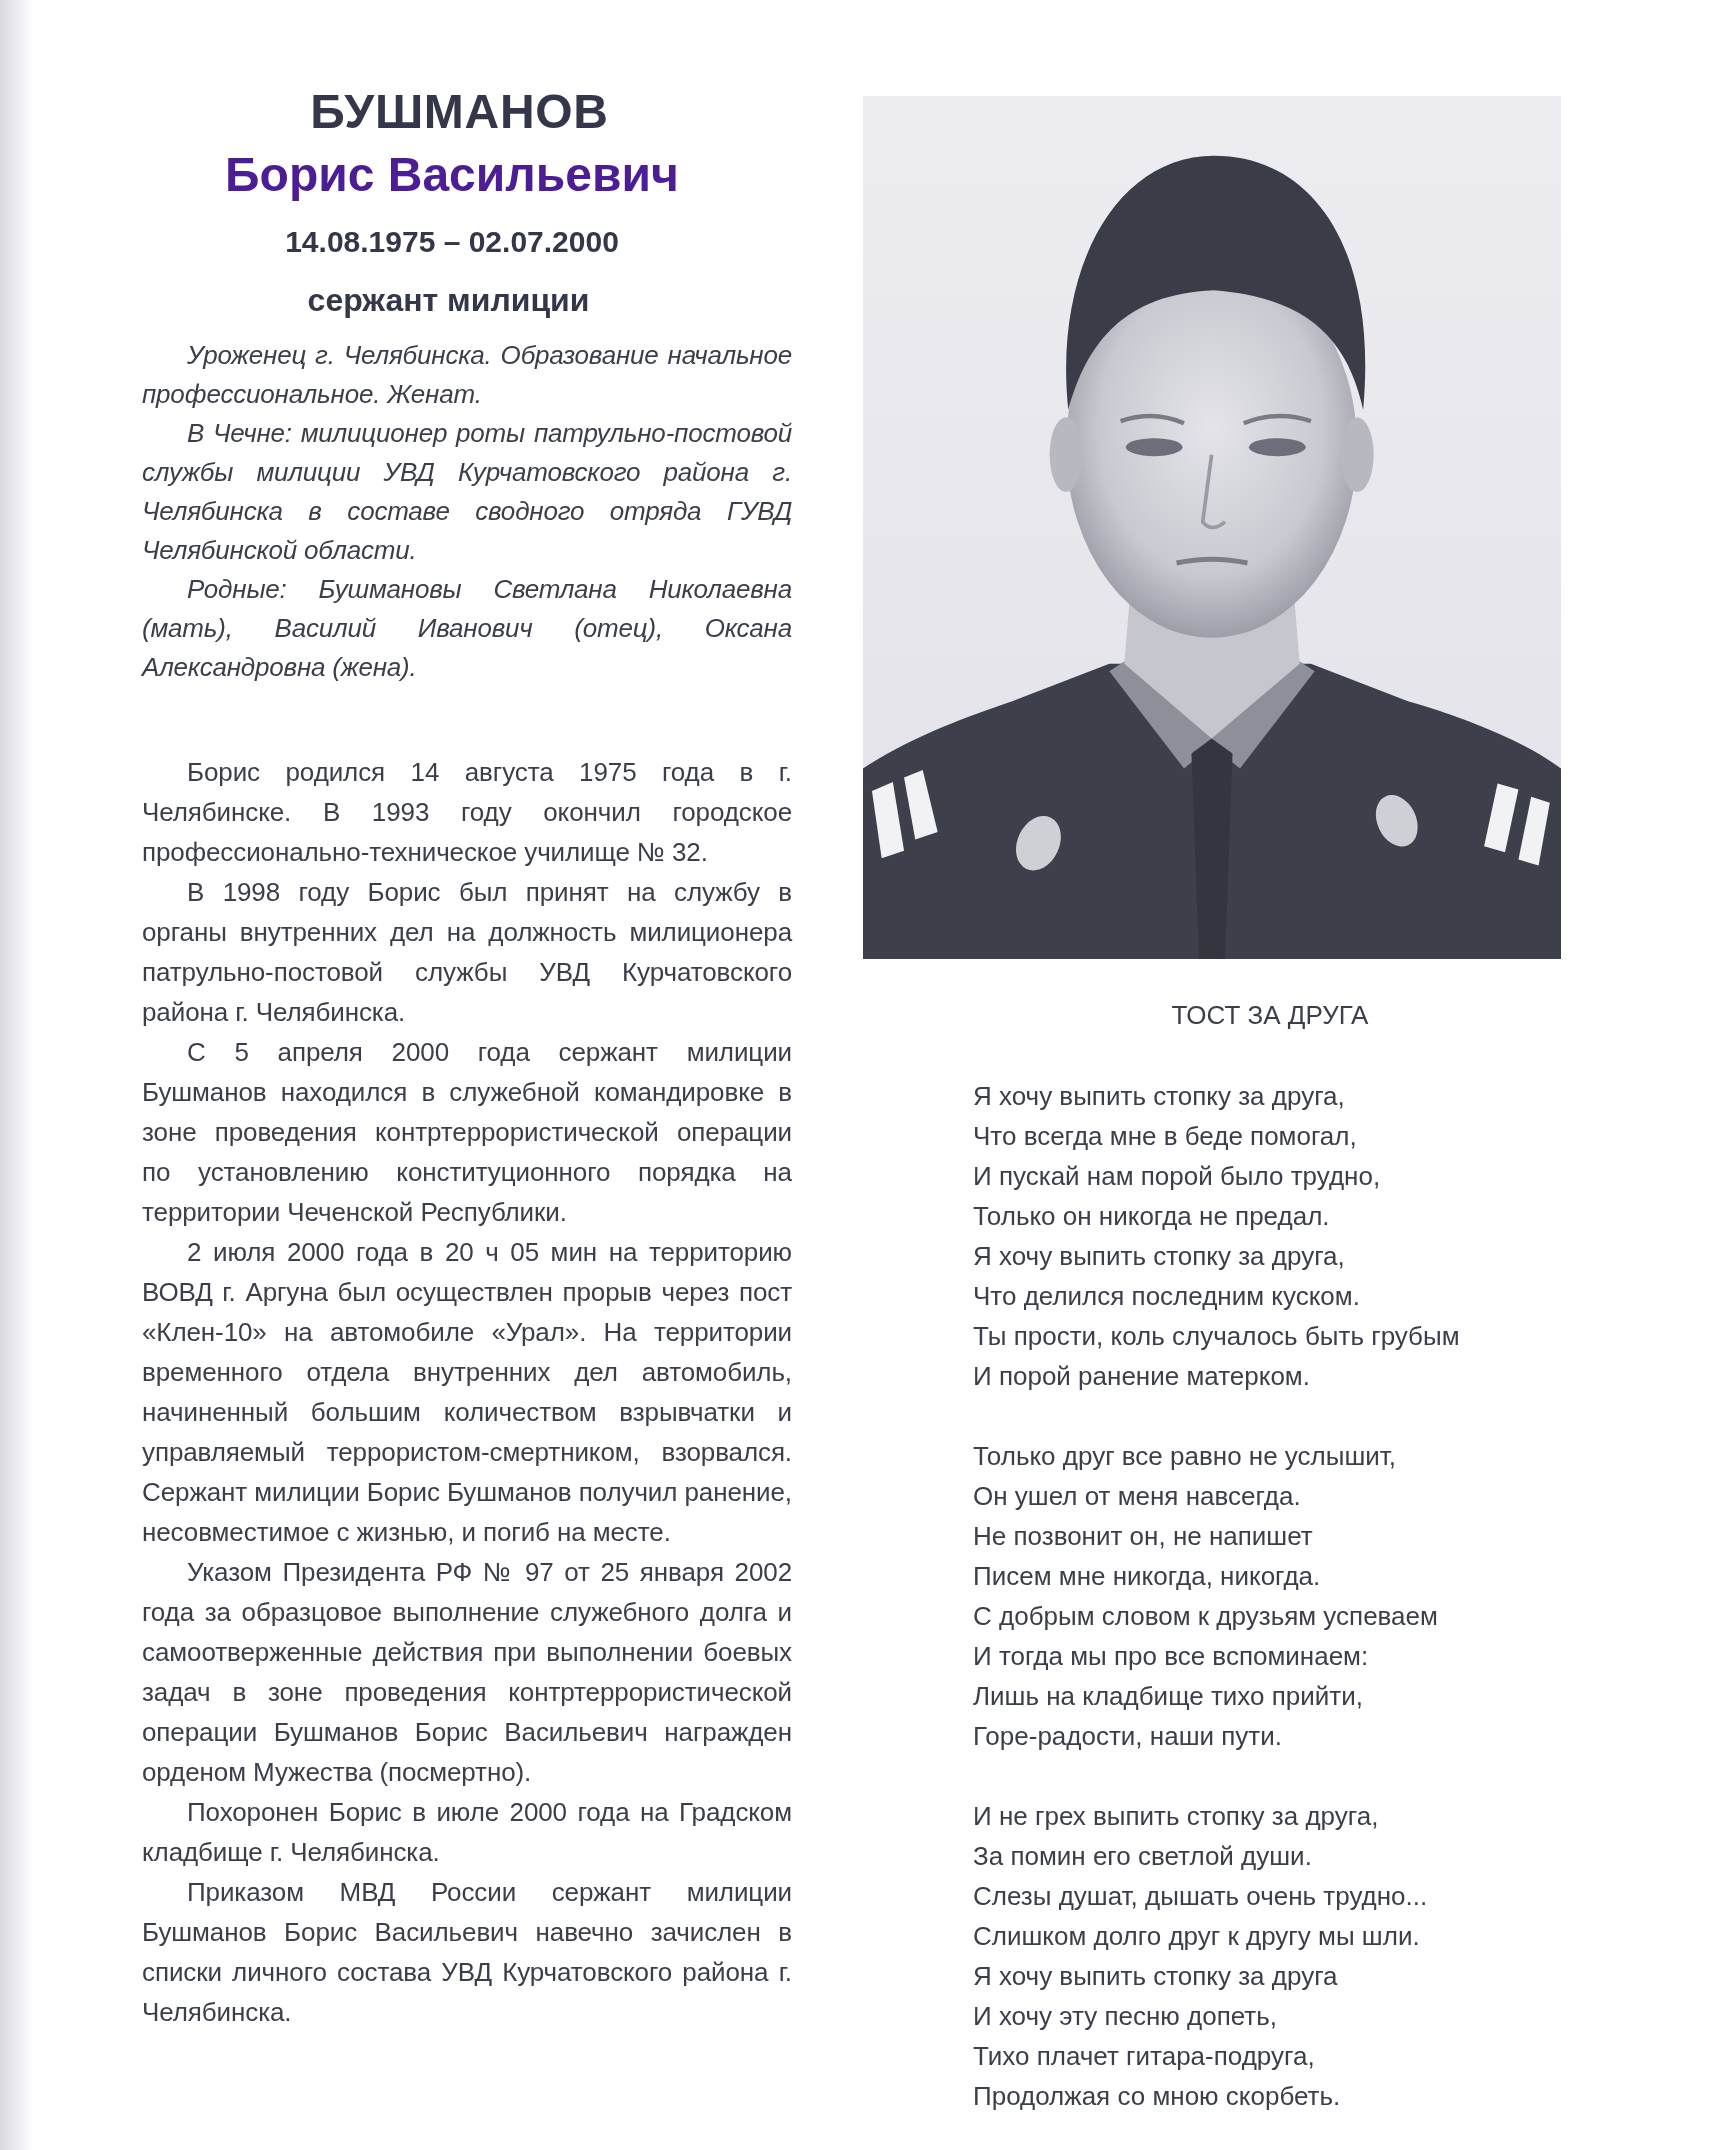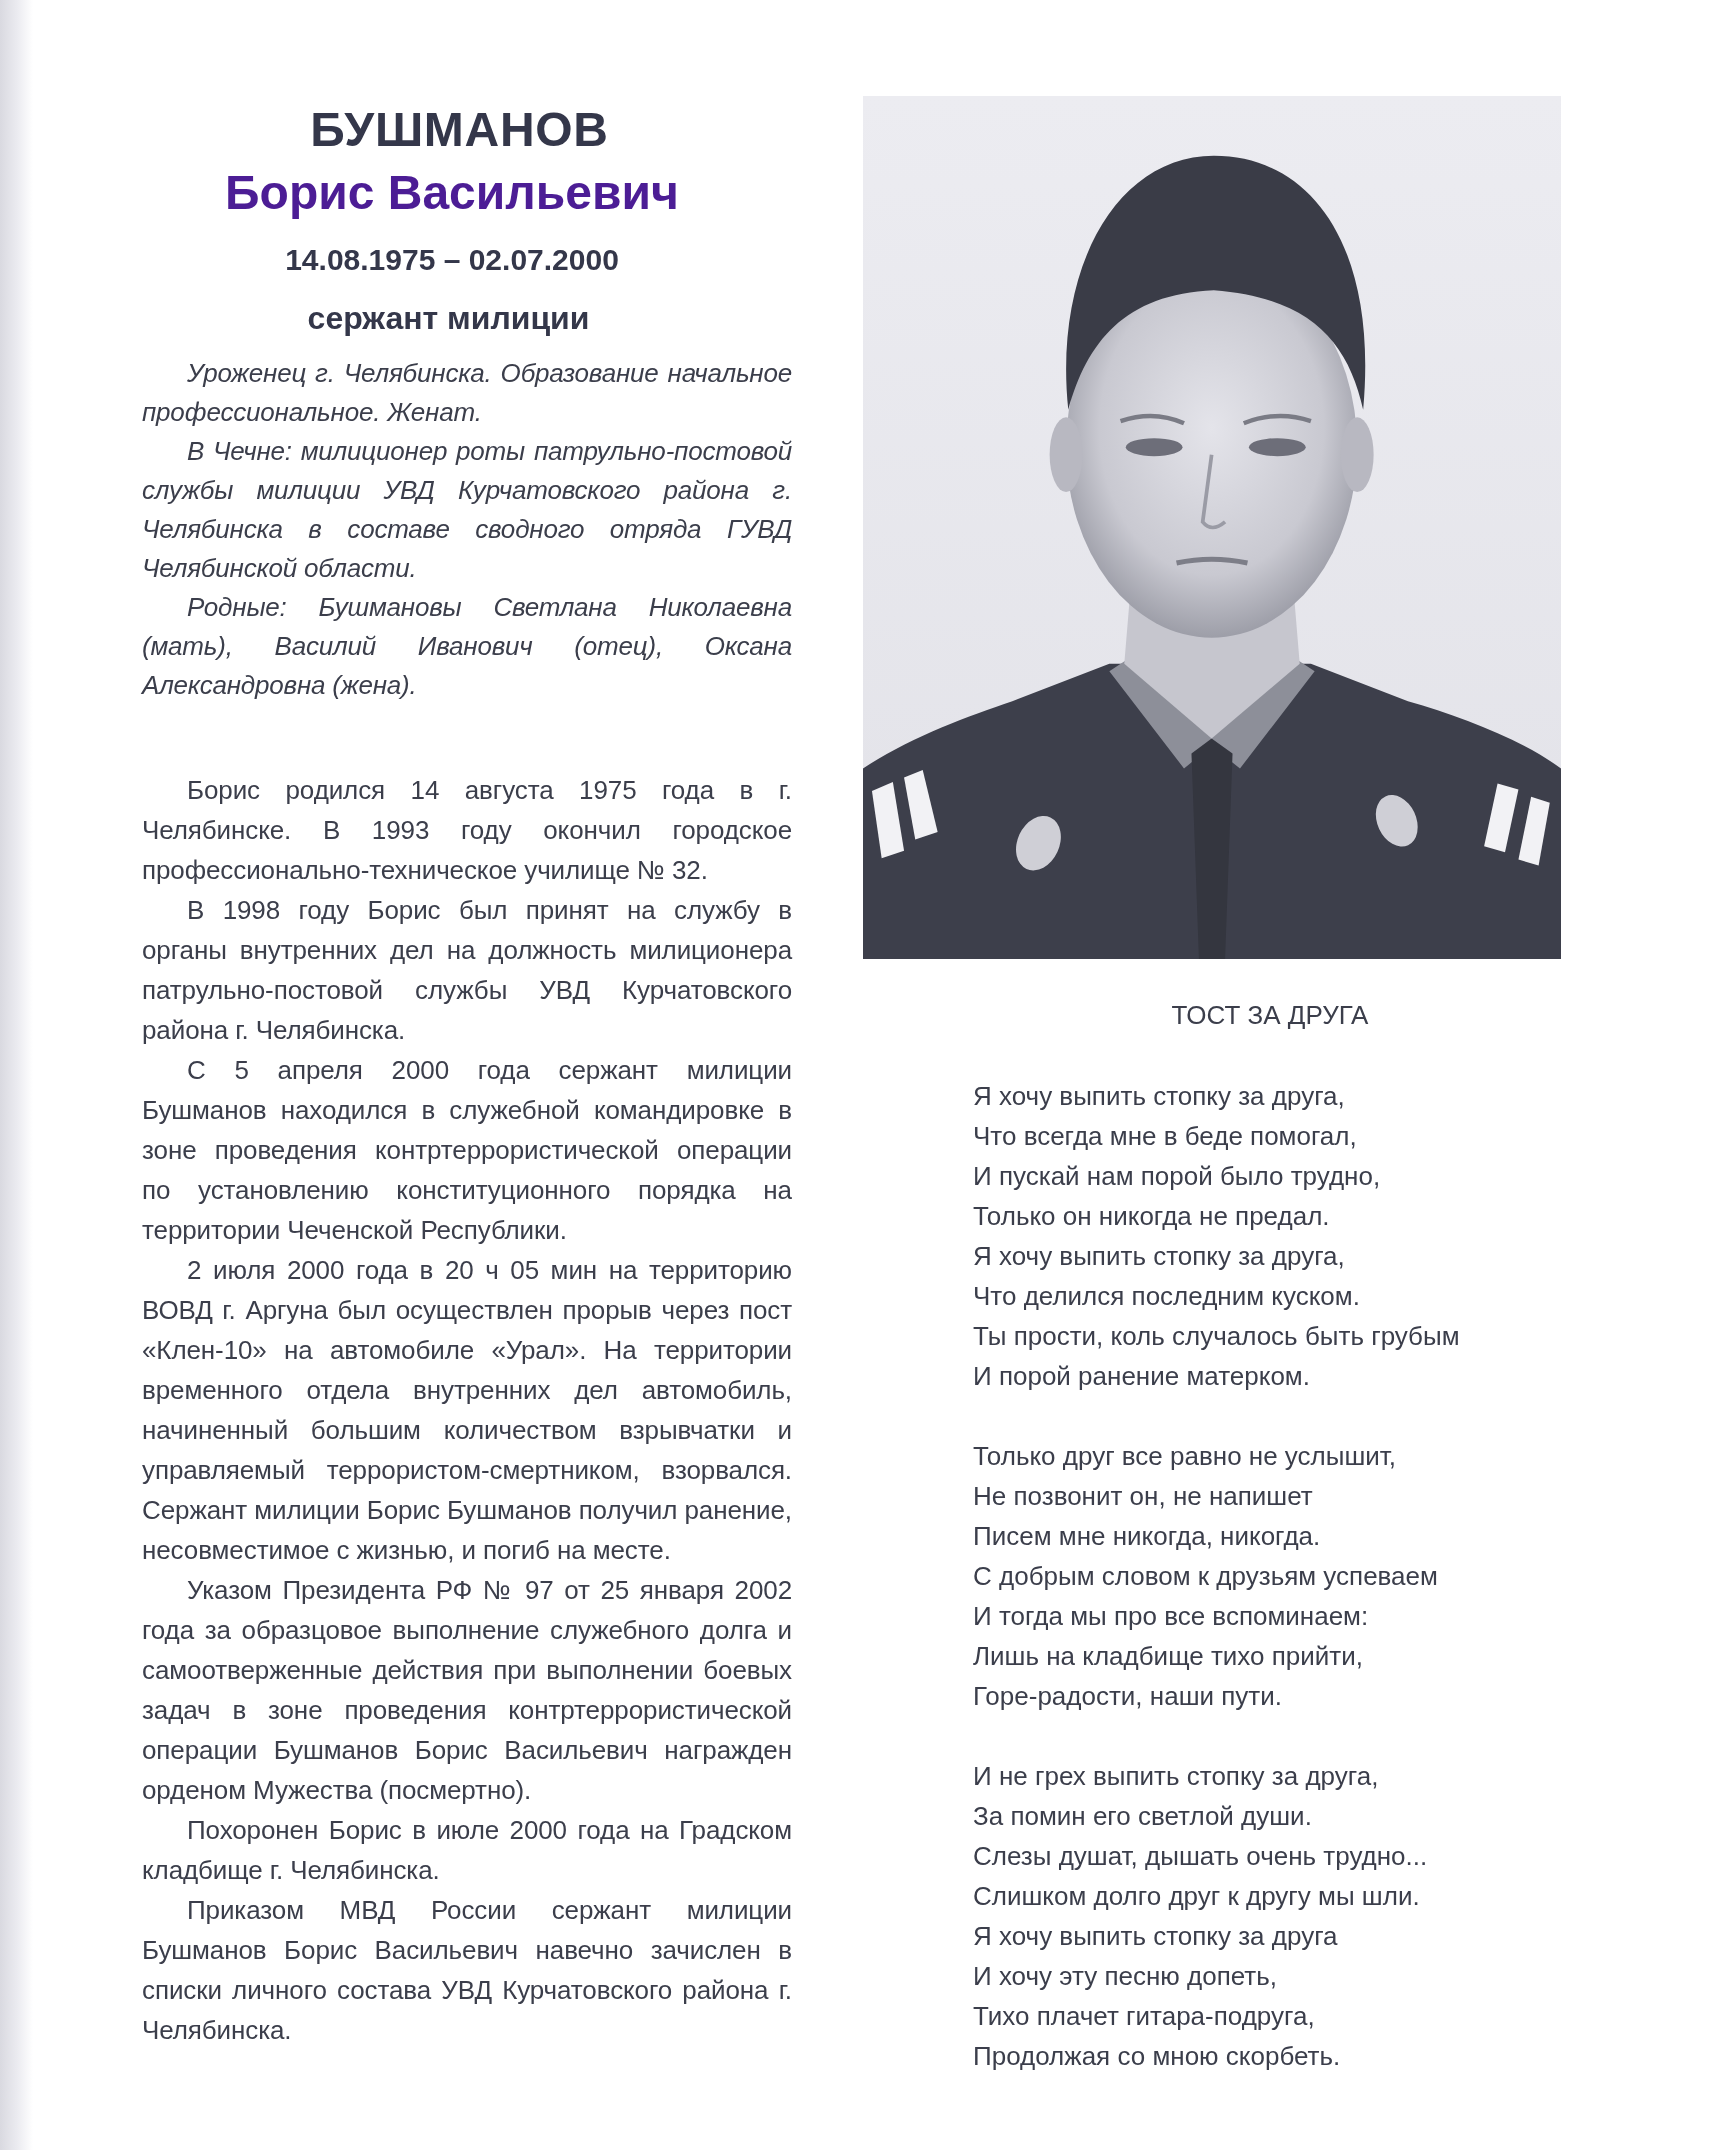--- a/index.html
+++ b/index.html
@@ -6,21 +6,21 @@
   body {
     width: 1721px; height: 2151px; position: relative; overflow: hidden;
     background: #ffffff;
     font-family: "Liberation Sans", "DejaVu Sans", sans-serif;
     color: #3b3e4b;
   }
   .spine-shadow {
     position: absolute; left: 0; top: 0; width: 33px; height: 2151px;
     background: linear-gradient(to right, #d9d9e0 0%, #ececf1 55%, #ffffff 100%);
   }
-  .left-col { position: absolute; left: 142px; top: 98px; width: 650px; }
+  .left-col { position: absolute; left: 142px; top: 80px; width: 650px; }
   .surname {
     text-align: center; font-weight: bold; font-size: 48px; line-height: 63px;
     margin-left: -15px; letter-spacing: 0.7px; color: #34374a;
   }
   .fullname {
     text-align: center; font-weight: bold; font-size: 48px; line-height: 63px;
     margin-left: -30px; color: #4c1d95;
   }
   .dates {
     text-align: center; font-weight: bold; font-size: 30px; line-height: 45px;
@@ -141,20 +141,21 @@
     <div>Что всегда мне в беде помогал,</div>
     <div>И пускай нам порой было трудно,</div>
     <div>Только он никогда не предал.</div>
     <div>Я хочу выпить стопку за друга,</div>
     <div>Что делился последним куском.</div>
     <div>Ты прости, коль случалось быть грубым</div>
     <div>И порой ранение матерком.</div>
   </div>
   <div class="stanza">
     <div>Только друг все равно не услышит,</div>
+    <div>Он ушел от меня навсегда.</div>
     <div>Не позвонит он, не напишет</div>
     <div>Писем мне никогда, никогда.</div>
     <div>С добрым словом к друзьям успеваем</div>
     <div>И тогда мы про все вспоминаем:</div>
     <div>Лишь на кладбище тихо прийти,</div>
     <div>Горе-радости, наши пути.</div>
   </div>
   <div class="stanza">
     <div>И не грех выпить стопку за друга,</div>
     <div>За помин его светлой души.</div>

